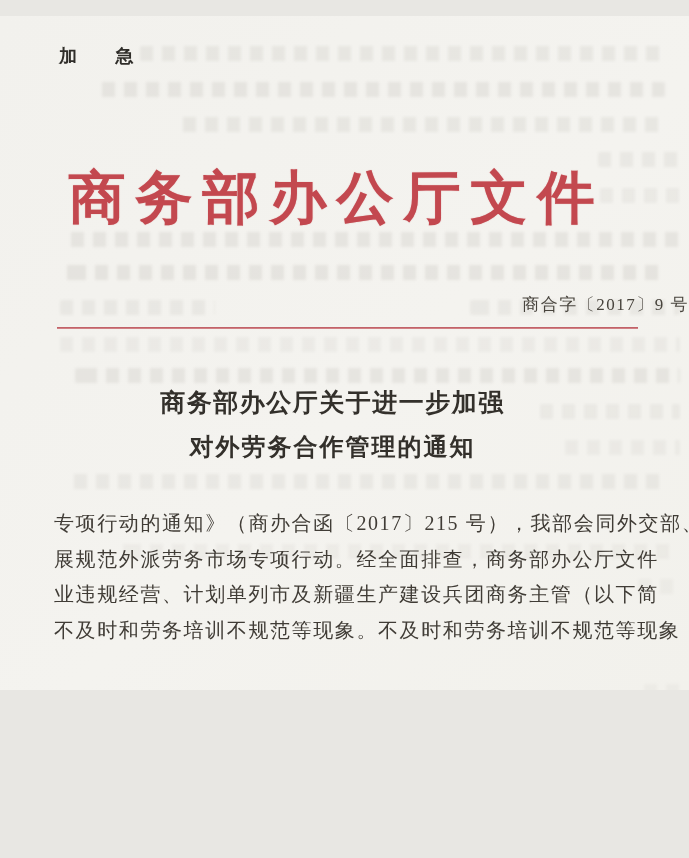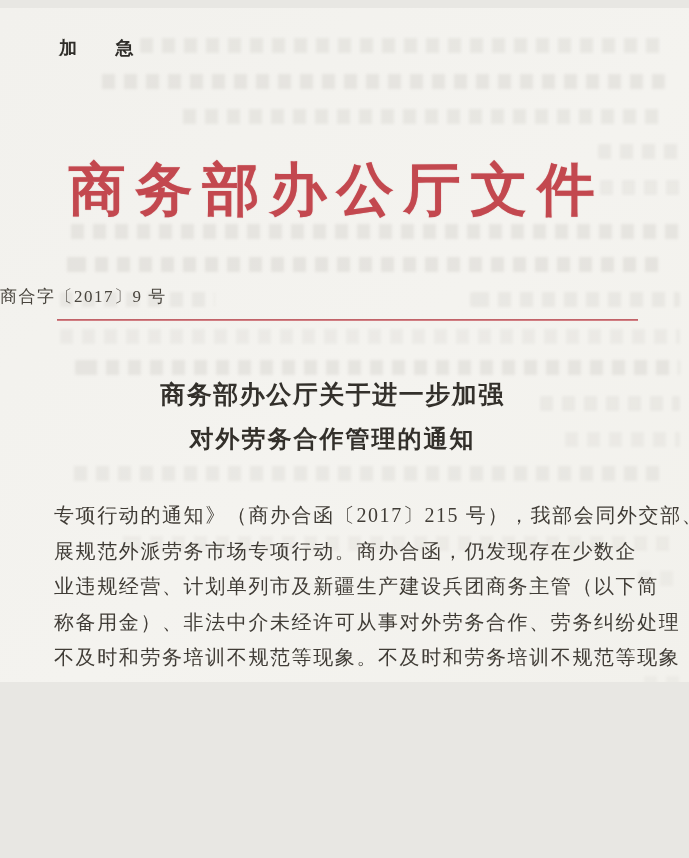--- a/index.html
+++ b/index.html
@@ -4,21 +4,21 @@
 <style>
   html, body {
     margin: 0;
     padding: 0;
     background: #e8e7e3;
   }
   .page {
     position: relative;
     width: 689px;
     height: 674px;
-    margin: 8px auto;
+    margin: 16px auto;
     background: linear-gradient(135deg, #f2f1ed 0%, #f4f3ef 55%, #f2f1ec 100%);
     overflow: hidden;
     font-family: "Liberation Serif", "DejaVu Serif", serif;
     color: #3d3a35;
   }
 
   
   .bleed {
     position: absolute;
     height: 15px;
@@ -54,21 +54,21 @@
     color: #c3484f;
     text-shadow: 0 0 1px rgba(195,72,79,0.55);
     white-space: nowrap;
   }
 
   .doc-number {
     position: absolute;
     top: 277px;
     left: 0;
     right: 0;
-    text-align: left;
+    text-align: right;
     font-size: 17px;
     letter-spacing: 1.5px;
     color: #48443d;
     white-space: nowrap;
   }
 
   .red-rule {
     position: absolute;
     top: 311px;
     left: 57px;
@@ -160,21 +160,20 @@
 
   <div class="red-rule"></div>
 
   <div class="doc-title">
     <div class="line1">商务部办公厅关于进一步加强</div>
     <div class="line2">对外劳务合作管理的通知</div>
   </div>
 
   <div class="body-text">
     <div class="line">专项行动的通知》（商办合函〔2017〕215 号），我部会同外交部、公</div>
-    <div class="line">展规范外派劳务市场专项行动。商办合函，仍发现存在少数企</div>
+    <div class="line">展规范外派劳务市场专项行动。经全面排查，商务部办公厅文件</div>
     <div class="line">业违规经营、计划单列市及新疆生产建设兵团商务主管（以下简</div>
-    <div class="line">称备用金）、非法中介未经许可从事对外劳务合作、劳务纠纷处理</div>
     <div class="line">不及时和劳务培训不规范等现象。不及时和劳务培训不规范等现象</div>
   </div>
 
   <div class="page-number">— 1 —</div>
 
 </div>
 
 </body></html>

